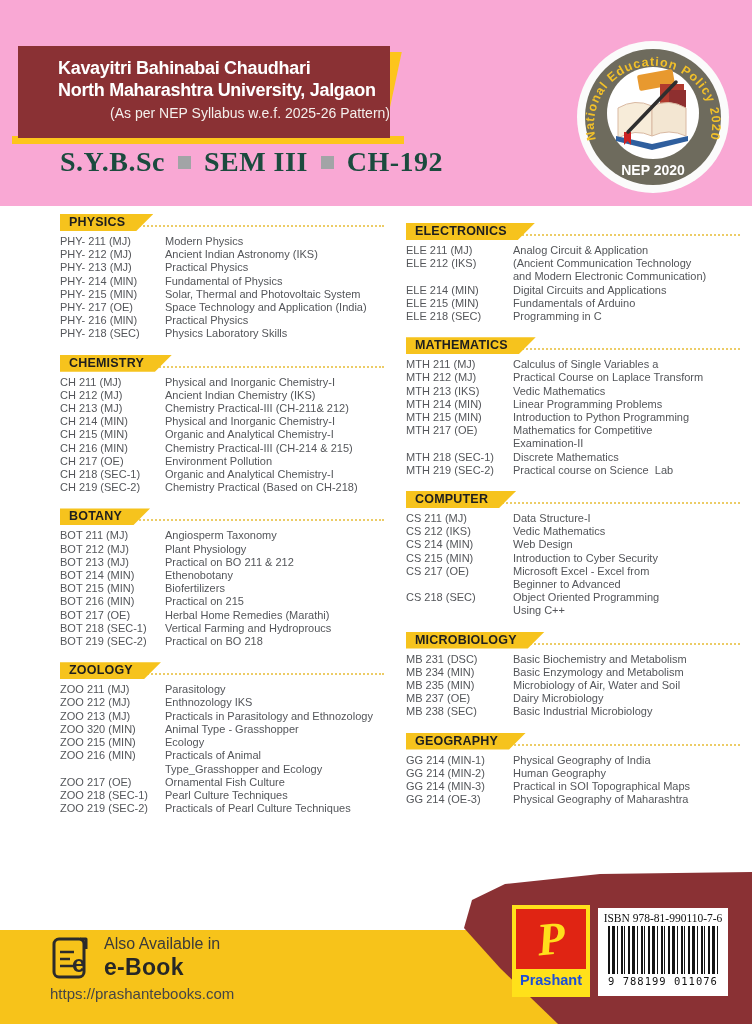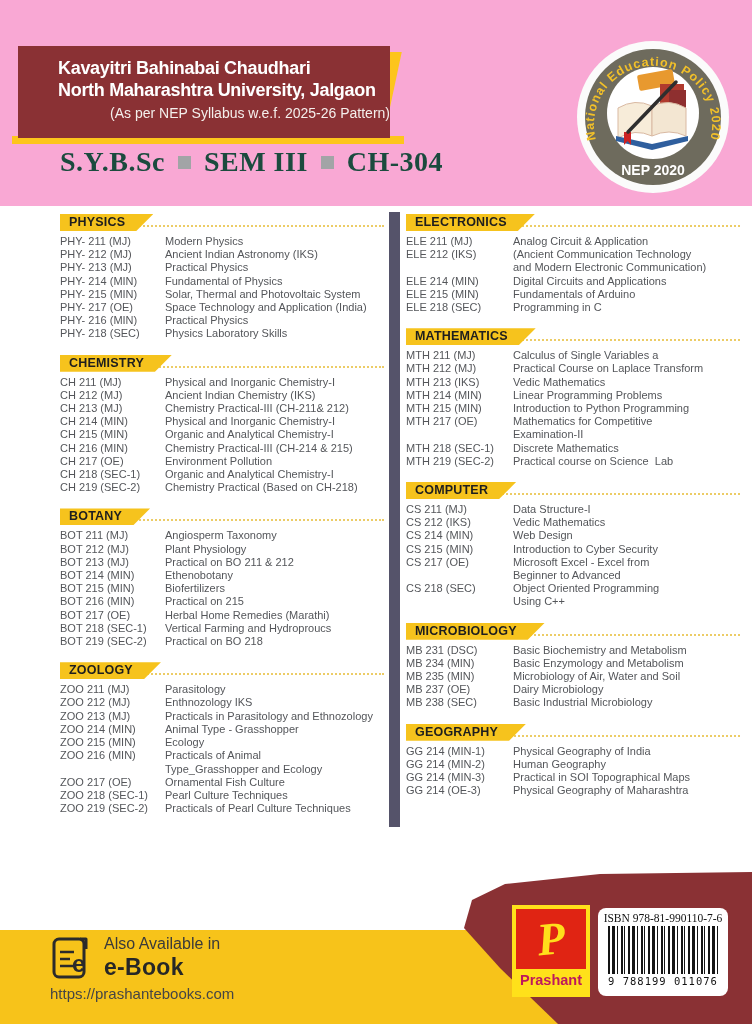--- a/index.html
+++ b/index.html
@@ -47,21 +47,21 @@
   .content { position:relative; width:752px; background:#fff; }
   .main-title {
     padding-top:16px; height:30px; text-align:center;
     font-size:22px; font-weight:bold; color:#262626; letter-spacing:0.2px;
   }
   .sq-red {
     display:inline-block; width:11px; height:11px; background:#e13a30;
     margin:0 10px; vertical-align:1px;
   }
 
-  .columns { position:relative; display:flex; margin-top:6px; padding-left:60px; }
+  .columns { position:relative; display:flex; margin-top:6px; padding-left:60px;align-items:center; }
   .col-left  { width:328px; }
   .col-divider { width:11px; background:#55536a; margin-left:1px; margin-right:3px; }
   .col-right { width:338px; padding-left:3px; }
 
   .subject { margin-bottom:12px; }
   .ribbon-row { position:relative; height:17px; margin-bottom:6px; }
   .leader {
     position:absolute; left:4px; right:4px; bottom:2px;
     border-bottom:2px dotted #eccc66; z-index:0;
   }
@@ -99,26 +99,26 @@
   }
   .publisher-logo .mono-box {
     width:70px; height:60px; background:#e02413; display:flex;
     align-items:center; justify-content:center;
   }
   .publisher-logo .mono {
     font-family:"Liberation Serif", serif; font-style:italic; font-weight:bold;
     font-size:46px; color:#ffdf1b; transform:rotate(-6deg); line-height:1;
   }
   .publisher-logo .pname {
-    text-align:center; font-size:14.5px; font-weight:bold; color:#be185d; margin-top:3px;
+    text-align:center; font-size:14.5px; font-weight:bold; color:#1d4ed8; margin-top:3px;
   }
 
   .isbn-box {
     position:absolute; left:598px; top:36px; width:130px; height:88px; z-index:2;
-    background:#ffffff; box-sizing:border-box; padding-top:4px; text-align:center;border-radius:8px;
+    background:#ffffff; box-sizing:border-box; padding-top:4px; text-align:center;
   }
   .isbn-label {
     font-family:"Liberation Serif", serif; font-size:11.5px; color:#111; white-space:nowrap;
   }
   .barcode {
     height:48px; margin:2px 10px 0 10px; background-color:#fff;
     background-image:repeating-linear-gradient(to right,
       #141414 0 2px, #fff 2px 4px, #141414 4px 7px, #fff 7px 9px,
       #141414 9px 10px, #fff 10px 13px, #141414 13px 15px, #fff 15px 16px,
       #141414 16px 17px, #fff 17px 20px);
@@ -135,21 +135,21 @@
 
   <div class="top-area">
     <div class="uni-accent-slant"></div>
     <div class="uni-accent-bar"></div>
     <div class="uni-box">
       <div class="l1">Kavayitri Bahinabai Chaudhari</div>
       <div class="l2">North Maharashtra University, Jalgaon</div>
       <div class="note">(As per NEP Syllabus w.e.f. 2025-26 Pattern)</div>
     </div>
     <div class="program-line">
-      <span>S.Y.B.Sc</span><span class="sq-gray"></span><span>SEM III</span><span class="sq-gray"></span><span>CH-304</span>
+      <span>S.Y.B.Sc</span><span class="sq-gray"></span><span>SEM III</span><span class="sq-gray"></span><span>CH-192</span>
     </div>
 
     <div class="nep-badge">
       <svg width="154" height="154" viewBox="0 0 154 154">
         <circle cx="77" cy="77" r="76" fill="#fbfbfb"></circle>
         <circle cx="77" cy="77" r="68" fill="#6e6b5d"></circle>
         <circle cx="77" cy="73" r="46" fill="#ffffff"></circle>
         <g>
           <rect x="62" y="32" width="36" height="16" rx="2" fill="#e8992f" transform="rotate(-10 80 40)"></rect>
           <rect x="84" y="44" width="24" height="30" fill="#b03a2e"></rect>
@@ -350,21 +350,21 @@
     <span class="code">ZOO 212 (MJ)</span>
     <span class="ctitle">Enthnozology IKS</span>
   </div>
 
   <div class="course-row">
     <span class="code">ZOO 213 (MJ)</span>
     <span class="ctitle">Practicals in Parasitology and Ethnozology</span>
   </div>
 
   <div class="course-row">
-    <span class="code">ZOO 214 (MIN)</span>
+    <span class="code">ZOO 320 (MIN)</span>
     <span class="ctitle">Animal Type - Grasshopper</span>
   </div>
 
   <div class="course-row">
     <span class="code">ZOO 215 (MIN)</span>
     <span class="ctitle">Ecology</span>
   </div>
 
   <div class="course-row">
     <span class="code">ZOO 216 (MIN)</span>

